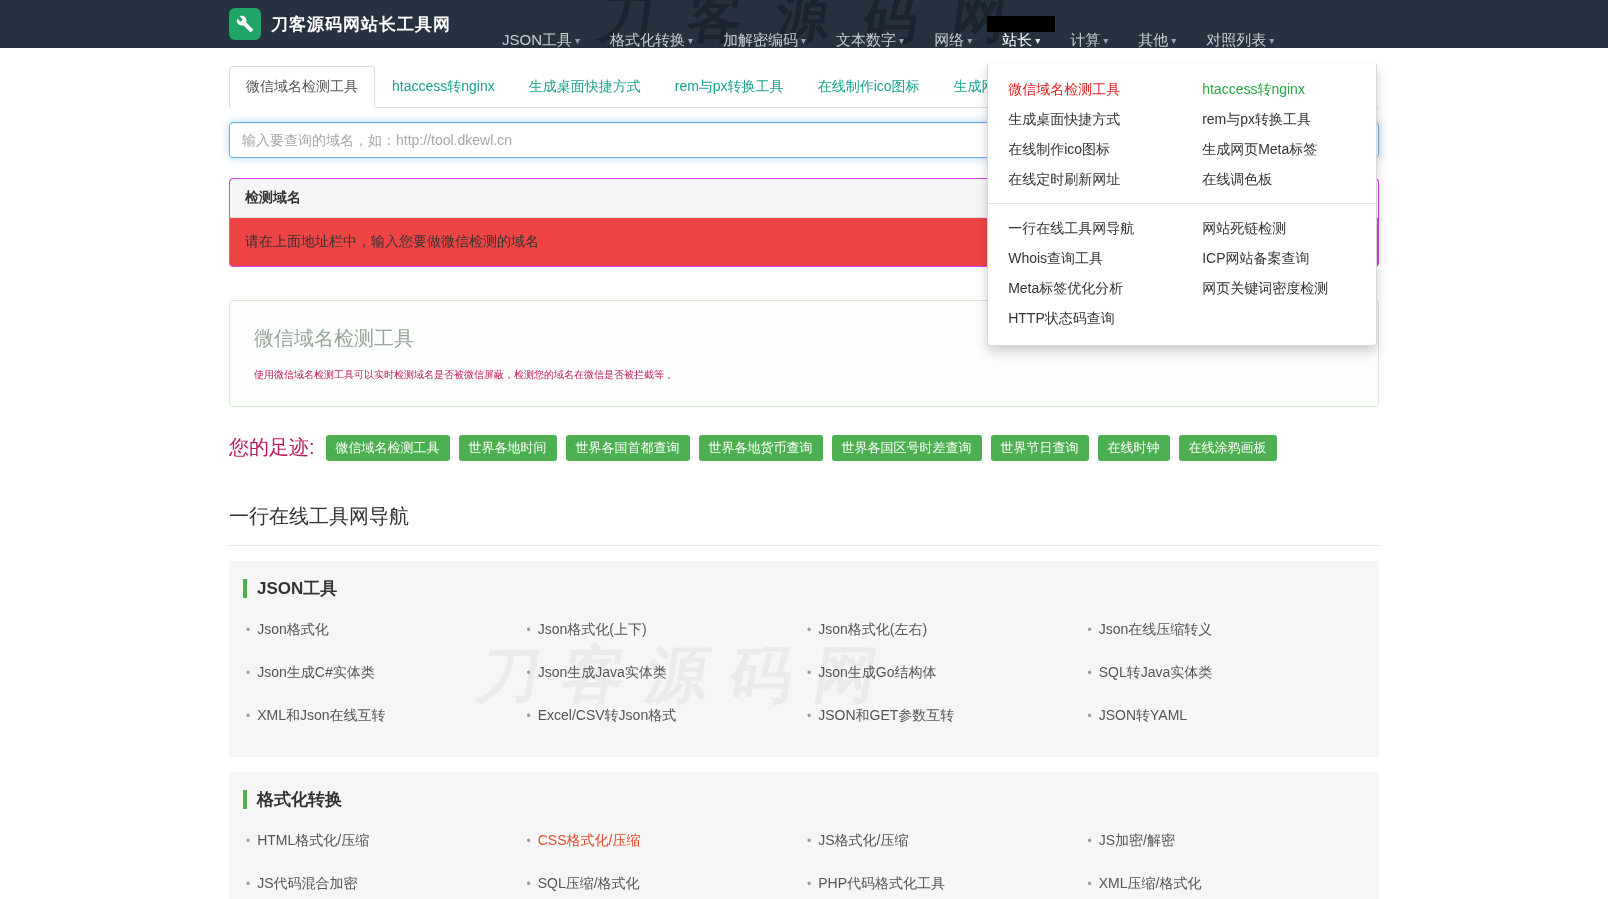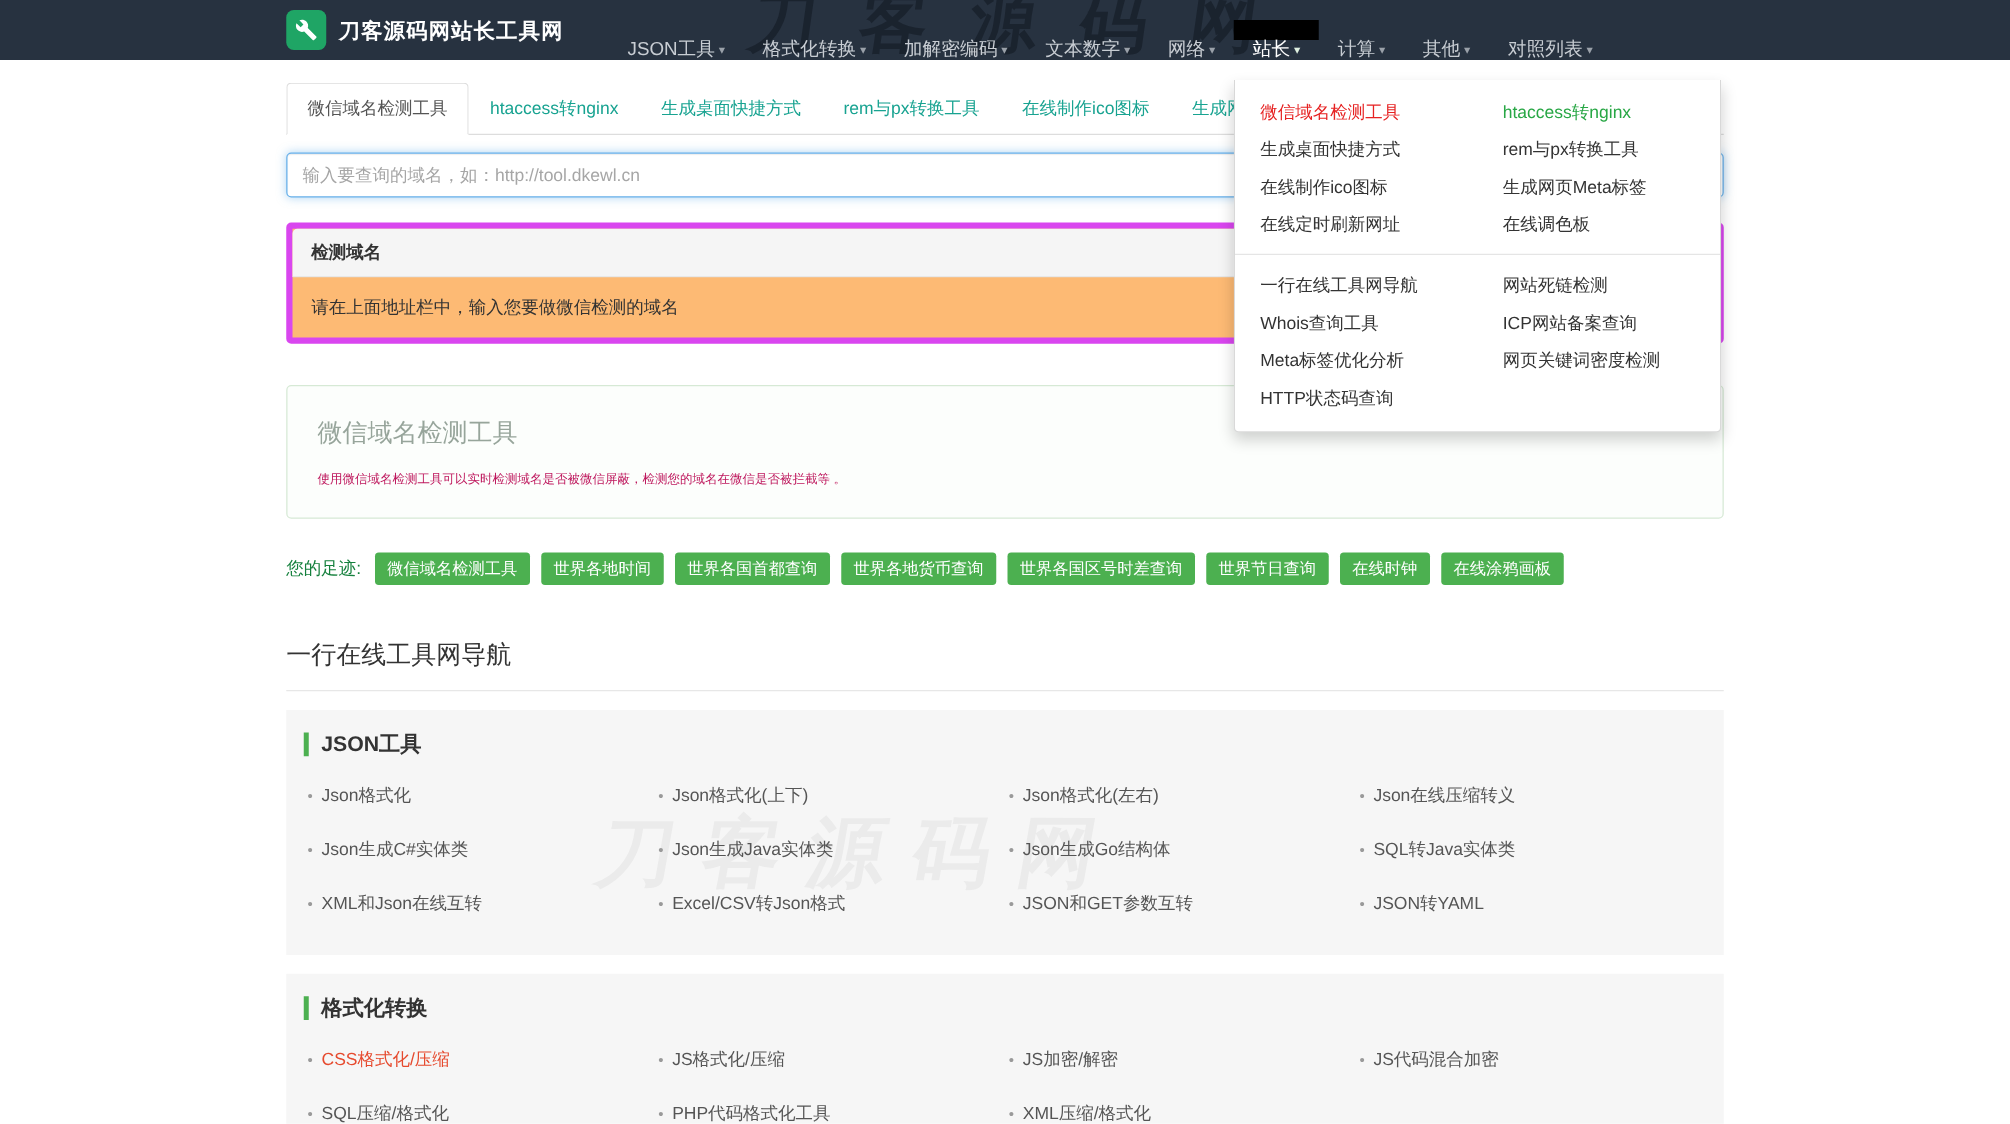--- a/index.html
+++ b/index.html
@@ -44,31 +44,31 @@
   .tabs { display:flex; list-style:none; margin:18px 0 0; padding:0; border-bottom:1px solid #ddd; }
   .tab { font-size:14px; color:#18a391; padding:11px 16px; cursor:pointer; background:transparent;
     border:1px solid transparent; border-bottom:none; margin-bottom:-1px; border-radius:4px 4px 0 0; white-space:nowrap; }
   .tab.active { background:#fff; color:#555; border-color:#ddd #ddd #fff; border-bottom:1px solid #fff; }
 
   .search-input { display:block; width:100%; margin-top:14px; height:36px; padding:6px 12px;
     font-size:14px; color:#555; border:1px solid #66afe9; border-radius:4px; outline:none;
     box-shadow:inset 0 1px 1px rgba(0,0,0,.075), 0 0 8px rgba(102,175,233,.5); }
   .search-input::placeholder { color:#a6a6a6; }
 
-  .panel { margin-top:20px; border:5px solid #d946ef; border-radius:4px; background:#fdba74; }
+  .panel { margin-top:20px; border:1px solid #d946ef; border-radius:4px; background:#ef4444; }
   .panel-header { background:#f5f5f5; border-bottom:1px solid #ddd; padding:10px 15px; font-size:14px;
     font-weight:bold; color:#333; border-radius:4px 4px 0 0; }
   .panel-body { padding:15px; font-size:14px; color:#333; }
 
   .intro { margin-top:33px; border:1px solid #d6e9d5; background:#fcfefc; border-radius:4px; padding:16px 24px 24px; }
   .intro-title { font-size:20px; color:#97a59b; margin:8px 0 16px; font-weight:normal; }
   .intro-desc { font-size:10px; color:#be185d; margin:0; }
 
   .footprints { margin-top:27px; display:flex; align-items:center; gap:9px; flex-wrap:wrap; }
-  .footprints-label { font-size:14px; color:#15803d; margin-right:2px; white-space:nowrap;text-align:center; }
+  .footprints-label { font-size:20px; color:#be185d; margin-right:2px; white-space:nowrap;text-align:center; }
   .fp-btn { background:#4cb050; color:#fff; font-size:13px; line-height:1; padding:6px 10px 7px;
     border-radius:3px; cursor:pointer; border:none; white-space:nowrap; font-family:inherit; }
 
   .nav-heading { margin:42px 0 0; font-size:20px; font-weight:normal; color:#333;
     padding-bottom:15px; border-bottom:1px solid #e7e7e7; }
 
   .tool-section { margin-top:15px; background:#f6f6f6; padding:18px 14px 20px; position:relative; overflow:hidden; }
   .section-title { font-size:17px; font-weight:bold; color:#333; border-left:4px solid #4cb050;
     padding-left:10px; line-height:19px; margin:0 0 10px; }
   .tool-grid { display:grid; grid-template-columns:repeat(4,1fr); position:relative; z-index:2; }
@@ -183,20 +183,21 @@
           <div class="tool-item"><span class="bullet">•</span><span class="tool-label">SQL转Java实体类</span></div>
           <div class="tool-item"><span class="bullet">•</span><span class="tool-label">XML和Json在线互转</span></div>
           <div class="tool-item"><span class="bullet">•</span><span class="tool-label">Excel/CSV转Json格式</span></div>
           <div class="tool-item"><span class="bullet">•</span><span class="tool-label">JSON和GET参数互转</span></div>
           <div class="tool-item"><span class="bullet">•</span><span class="tool-label">JSON转YAML</span></div>
         </div>
       </section>
       <section class="tool-section">
         <h3 class="section-title">格式化转换</h3>
         <div class="tool-grid">
+          <div class="tool-item"><span class="bullet">•</span><span class="tool-label">HTML格式化/压缩</span></div>
           <div class="tool-item highlight"><span class="bullet">•</span><span class="tool-label">CSS格式化/压缩</span></div>
           <div class="tool-item"><span class="bullet">•</span><span class="tool-label">JS格式化/压缩</span></div>
           <div class="tool-item"><span class="bullet">•</span><span class="tool-label">JS加密/解密</span></div>
           <div class="tool-item"><span class="bullet">•</span><span class="tool-label">JS代码混合加密</span></div>
           <div class="tool-item"><span class="bullet">•</span><span class="tool-label">SQL压缩/格式化</span></div>
           <div class="tool-item"><span class="bullet">•</span><span class="tool-label">PHP代码格式化工具</span></div>
           <div class="tool-item"><span class="bullet">•</span><span class="tool-label">XML压缩/格式化</span></div>
           <div class="tool-item"></div>
           <div class="tool-item"></div>
           <div class="tool-item"></div>

